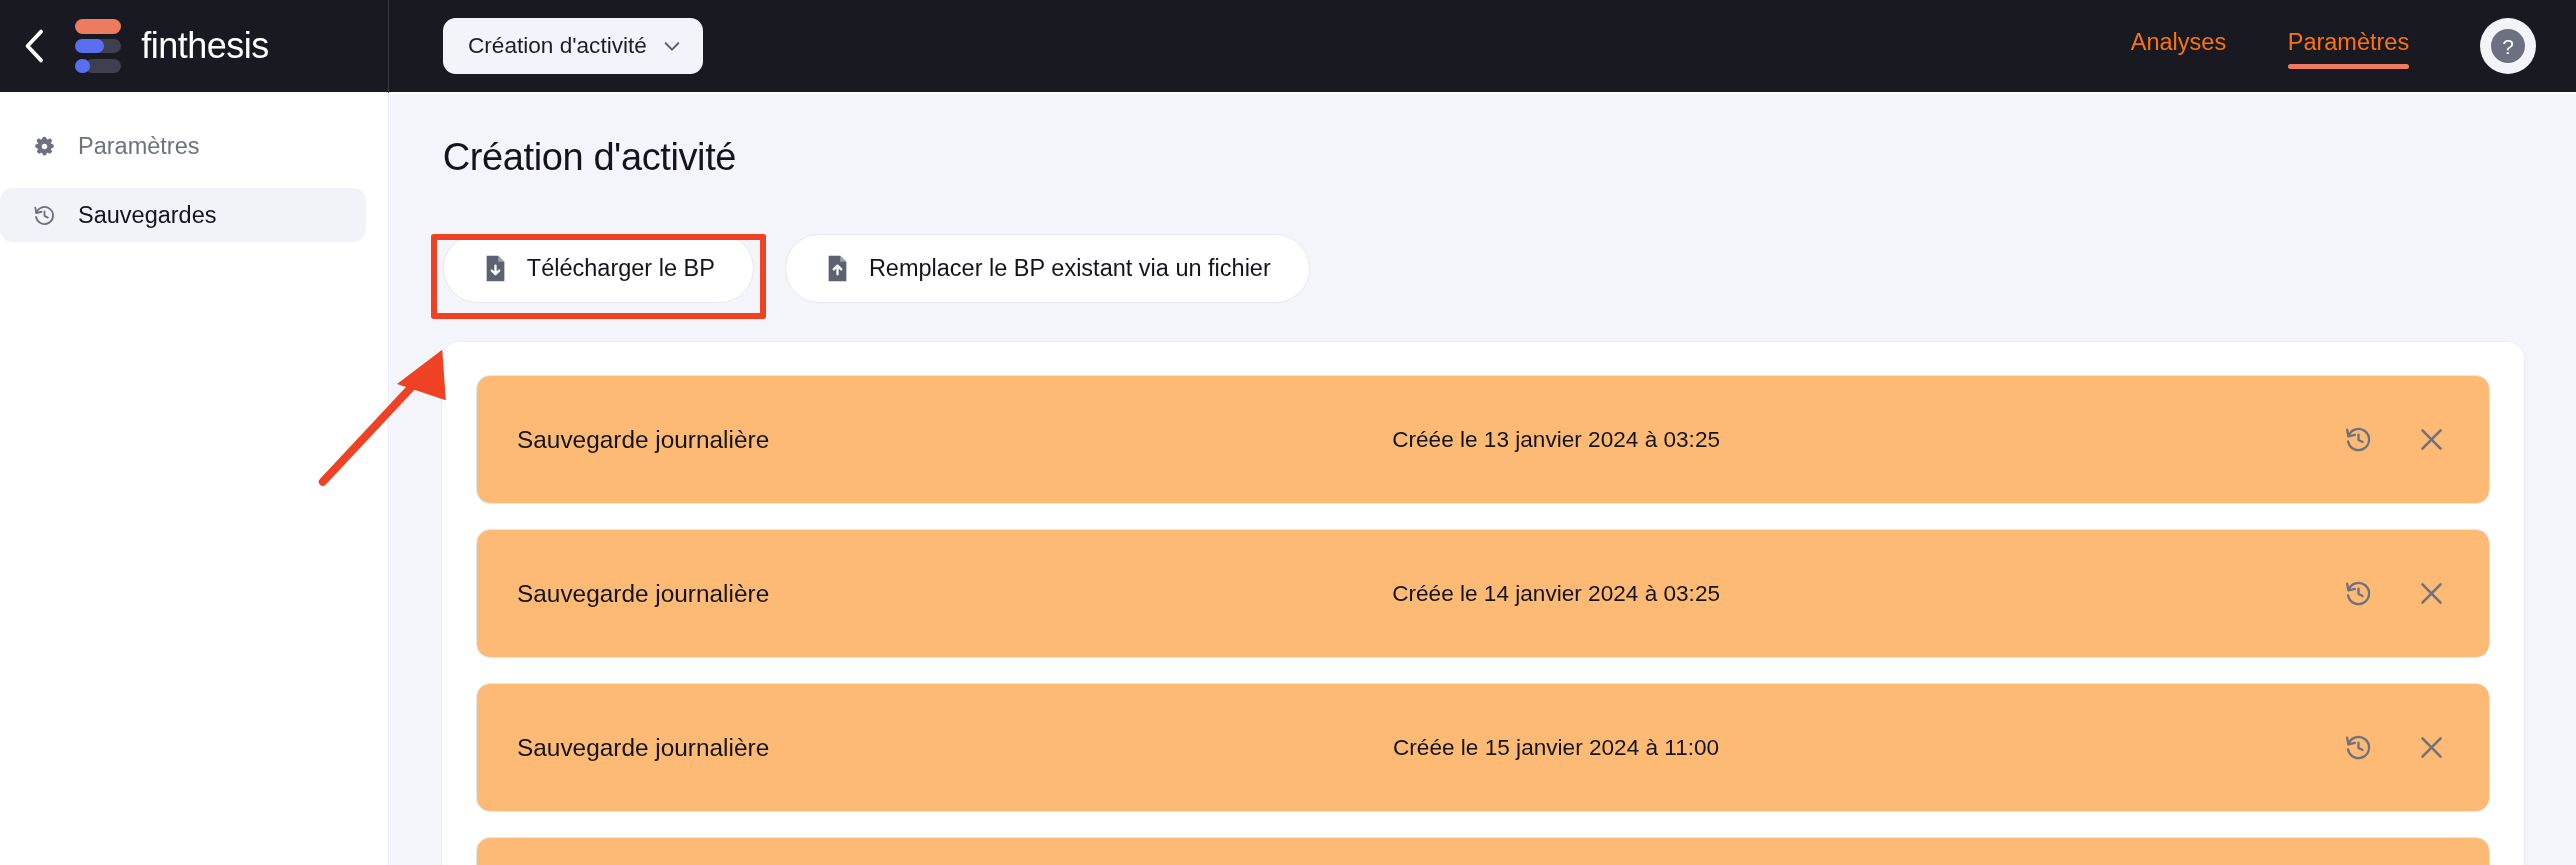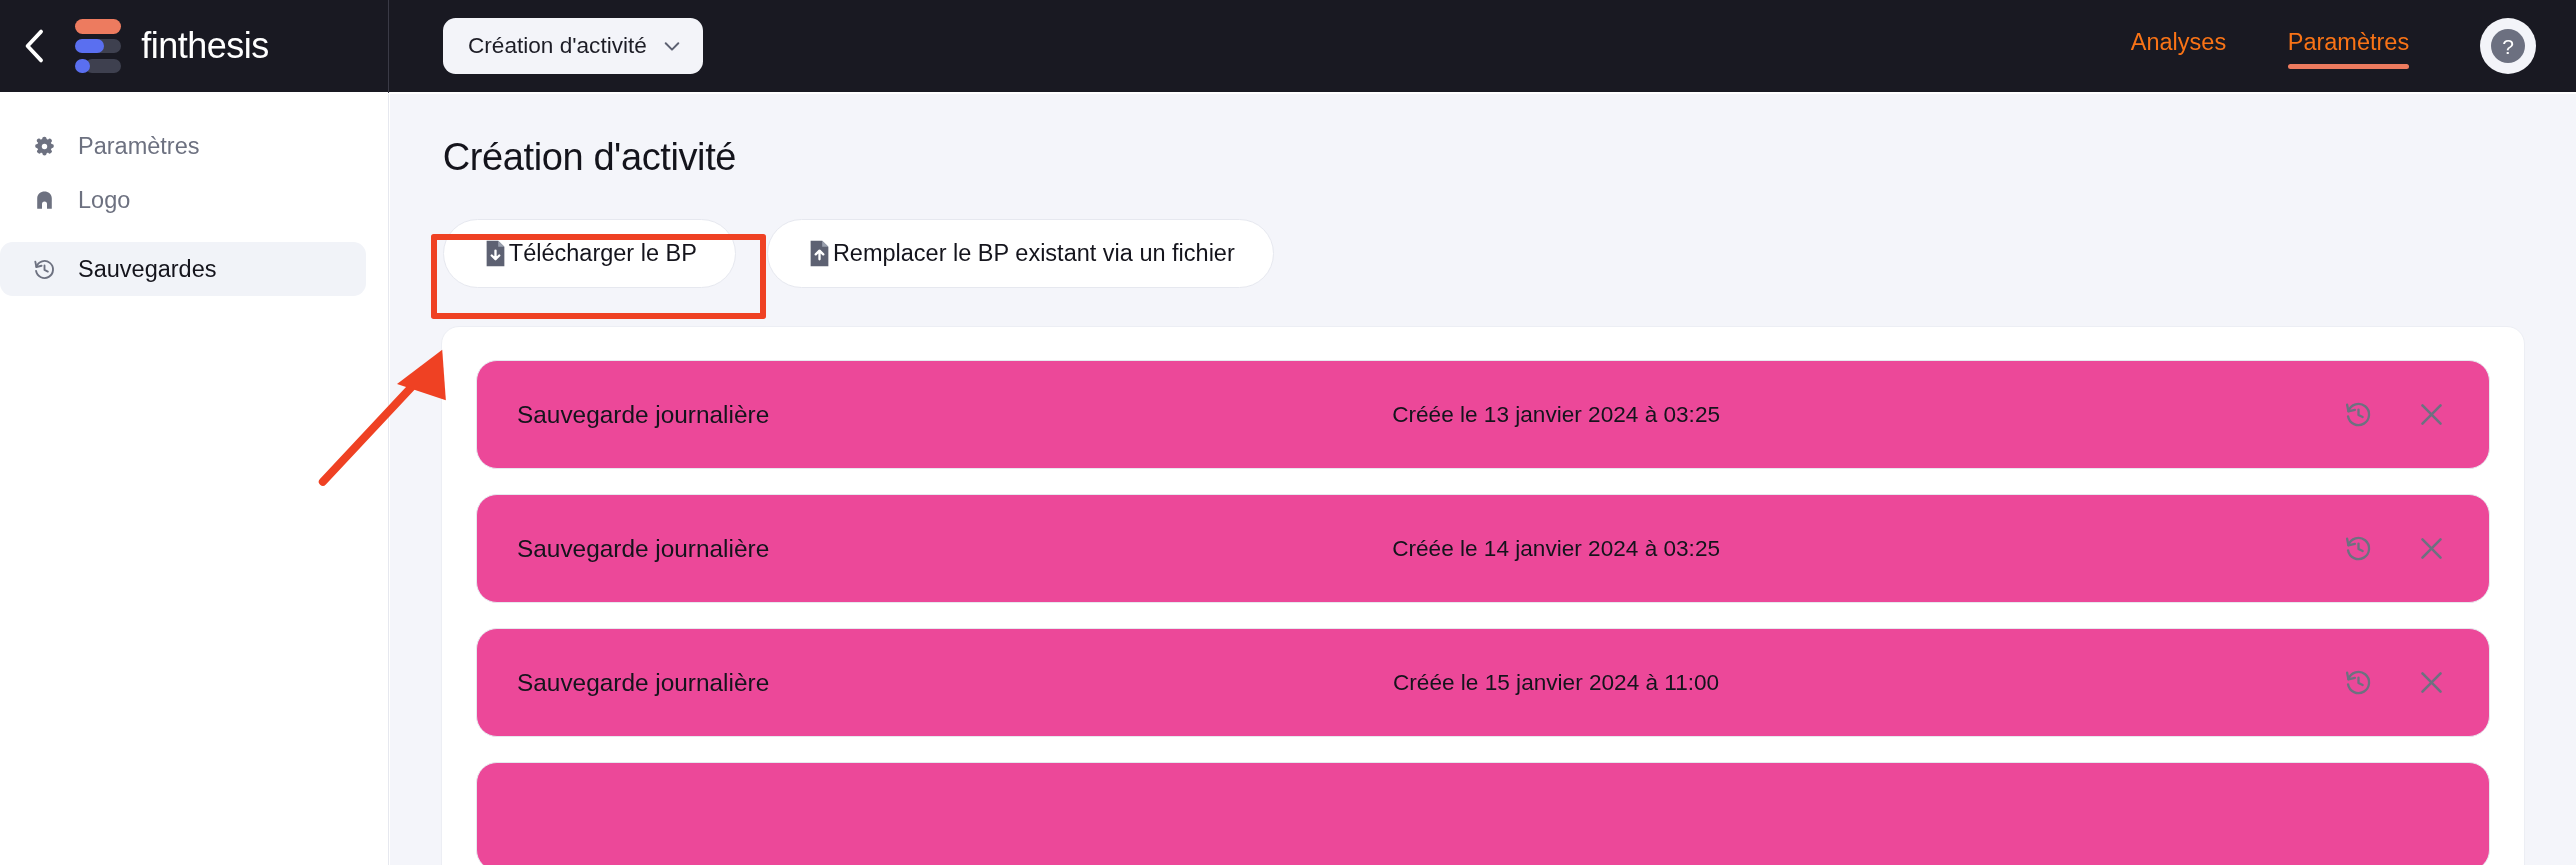--- a/index.html
+++ b/index.html
@@ -107,39 +107,39 @@
     overflow: hidden;
   }
   .page-title {
     font-size: 38px; color: #14141c; letter-spacing: -0.4px;
     margin-left: 1.8px;
   }
   .action-row { display: flex; gap: 31px; margin-top: 40px; margin-left: 1.8px; }
   .pill-btn {
     background: #ffffff; border: 0.9px solid #e6e8ef; border-radius: 904px;
     height: 69px; padding: 0 38px;
-    display: flex; align-items: center; 
-    font-size: 23.5px; color: #14141c; cursor: pointer;
+    display: flex; align-items: center; gap: 18px;
+    font-size: 23.5px; color: #14141c; cursor: pointer; margin-top: 15px;
   }
   .file-icon { width: 27px; height: 31px; display:block; }
 
   .list-card {
     margin-top: 38px;
     background: #ffffff;
     border: 0.9px solid #eceef4;
     border-radius: 18px;
     padding: 33px 34px 0 34px;
     height: 634px;
     overflow: hidden;
   }
   .backup-row {
-    background: #ec4899;
+    background: #fdba74;
     border: 0.9px solid #e6e8ef;
-    border-radius: 21px;
-    height: 109px;
+    border-radius: 14px;
+    height: 129px;
     display: flex; align-items: center;
     padding: 0 42px 0 40px;
     margin-bottom: 25px;
   }
   .row-name { font-size: 24.4px; color: #14141c; flex: 0 0 auto; }
   .row-date {
     font-size: 22.6px; color: #14141c;
     position: absolute; left: 50%; transform: translateX(-50%);
   }
   .row-mid { position: relative; flex: 1 1 auto; height: 100%; }
@@ -203,28 +203,20 @@
       <span class="side-icon">
         <svg width="25" height="25" viewBox="0 0 24 24" fill="#6d7180">
           <path d="M12 2.6c1.1 0 2 .9 2 2v.2c.5.2.9.4 1.3.7l.2-.2a2 2 0 1 1 2.8 2.8l-.2.2c.3.4.5.8.7 1.3h.2a2 2 0 1 1 0 4h-.2c-.2.5-.4.9-.7 1.3l.2.2a2 2 0 1 1-2.8 2.8l-.2-.2c-.4.3-.8.5-1.3.7v.2a2 2 0 1 1-4 0v-.2c-.5-.2-.9-.4-1.3-.7l-.2.2a2 2 0 1 1-2.8-2.8l.2-.2c-.3-.4-.5-.8-.7-1.3h-.2a2 2 0 1 1 0-4h.2c.2-.5.4-.9.7-1.3l-.2-.2A2 2 0 1 1 8.3 5.3l.2.2c.4-.3.8-.5 1.3-.7v-.2c0-1.1.9-2 2-2z"></path>
           <circle cx="12" cy="12" r="2.6" fill="#ffffff"></circle>
         </svg>
       </span>
       <span class="side-label">Paramètres</span>
     </div>
 
 
-    <div class="side-item">
-      <span class="side-icon">
-        <svg width="25" height="25" viewBox="0 0 24 24" fill="#6d7180">
-          <path d="M12 3.4c-3.6 0-7 2.6-7 6.4V20h4.6v-4.6a2.4 2.4 0 0 1 4.8 0V20H19V9.8c0-3.8-3.4-6.4-7-6.4z"></path>
-        </svg>
-      </span>
-      <span class="side-label">Logo</span>
-    </div>
 
     <div class="side-item active">
       <span class="side-icon">
         <svg width="25" height="25" viewBox="0 0 24 24" fill="none" stroke="#6d7180" stroke-width="1.8" stroke-linecap="round" stroke-linejoin="round">
           <path d="M4.2 9.4A8.2 8.2 0 1 1 3.9 13.4"></path>
           <polyline points="3.2,4.4 4.2,9.6 9.2,8.4"></polyline>
           <polyline points="12,8.2 12,12.4 15.2,14"></polyline>
         </svg>
       </span>
       <span class="side-label">Sauvegardes</span>

